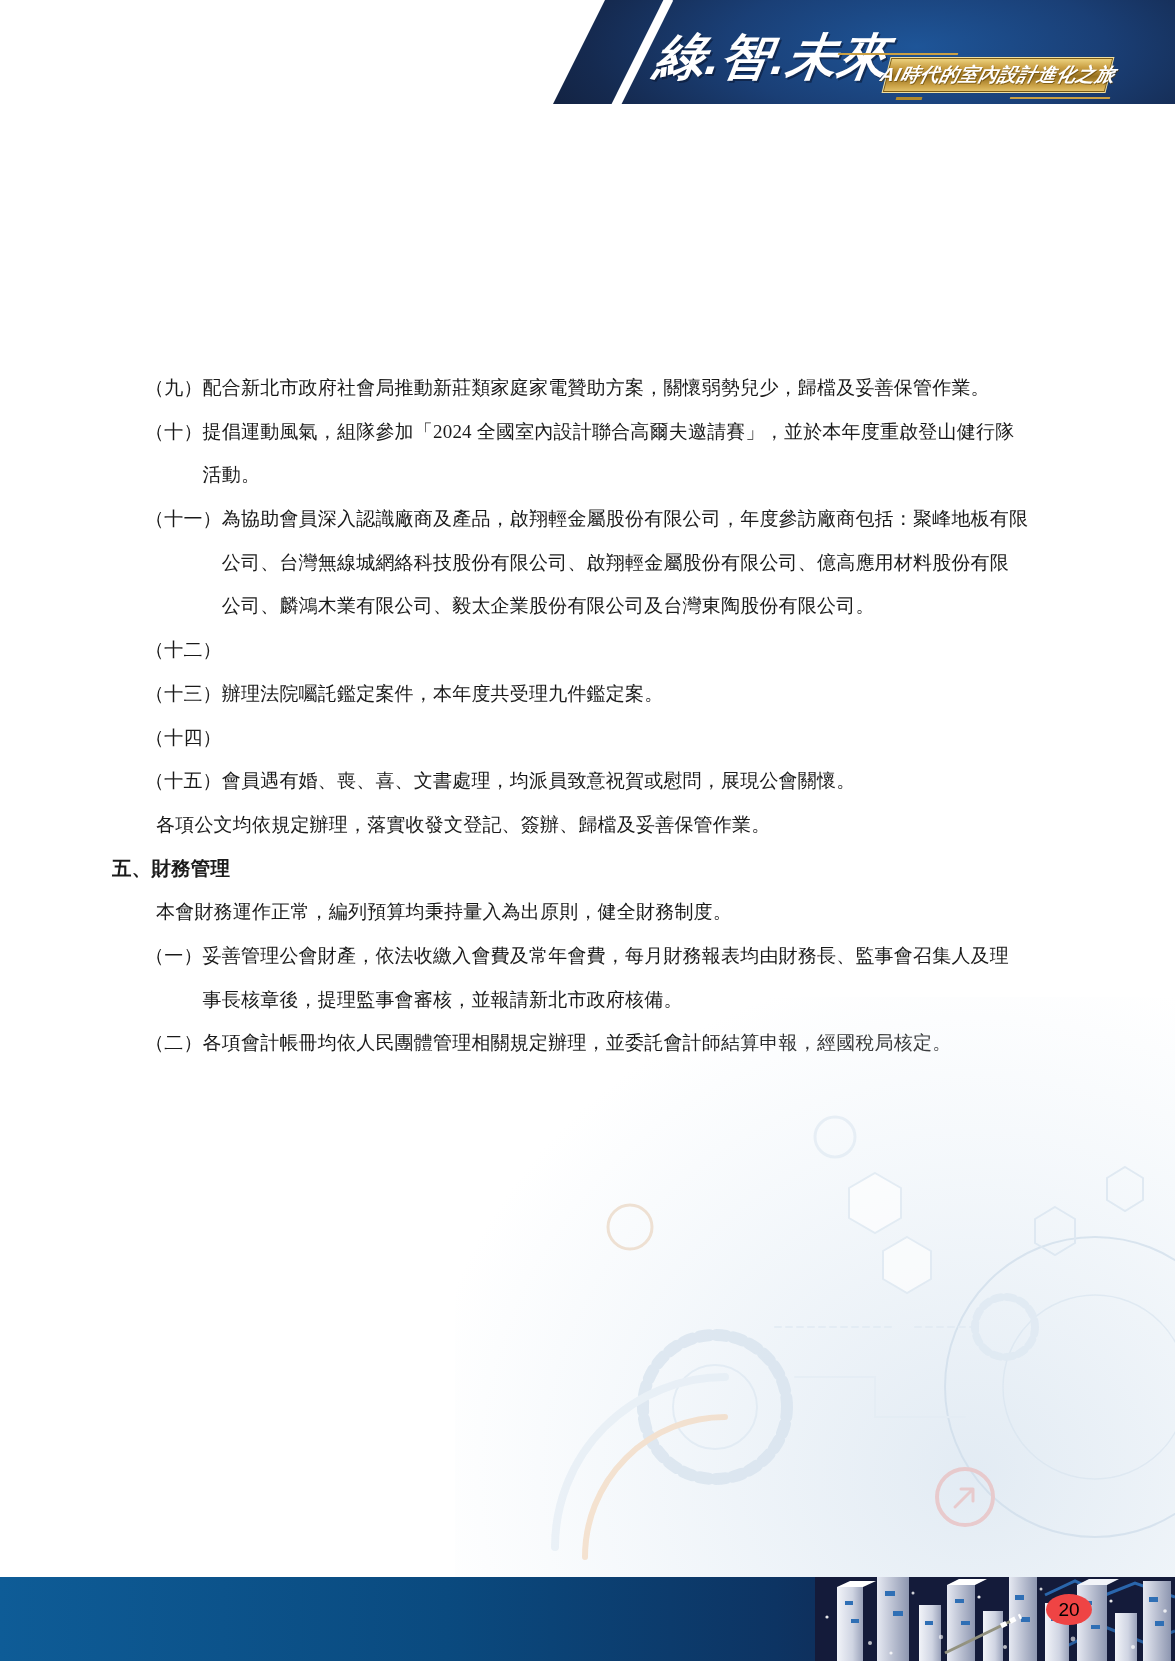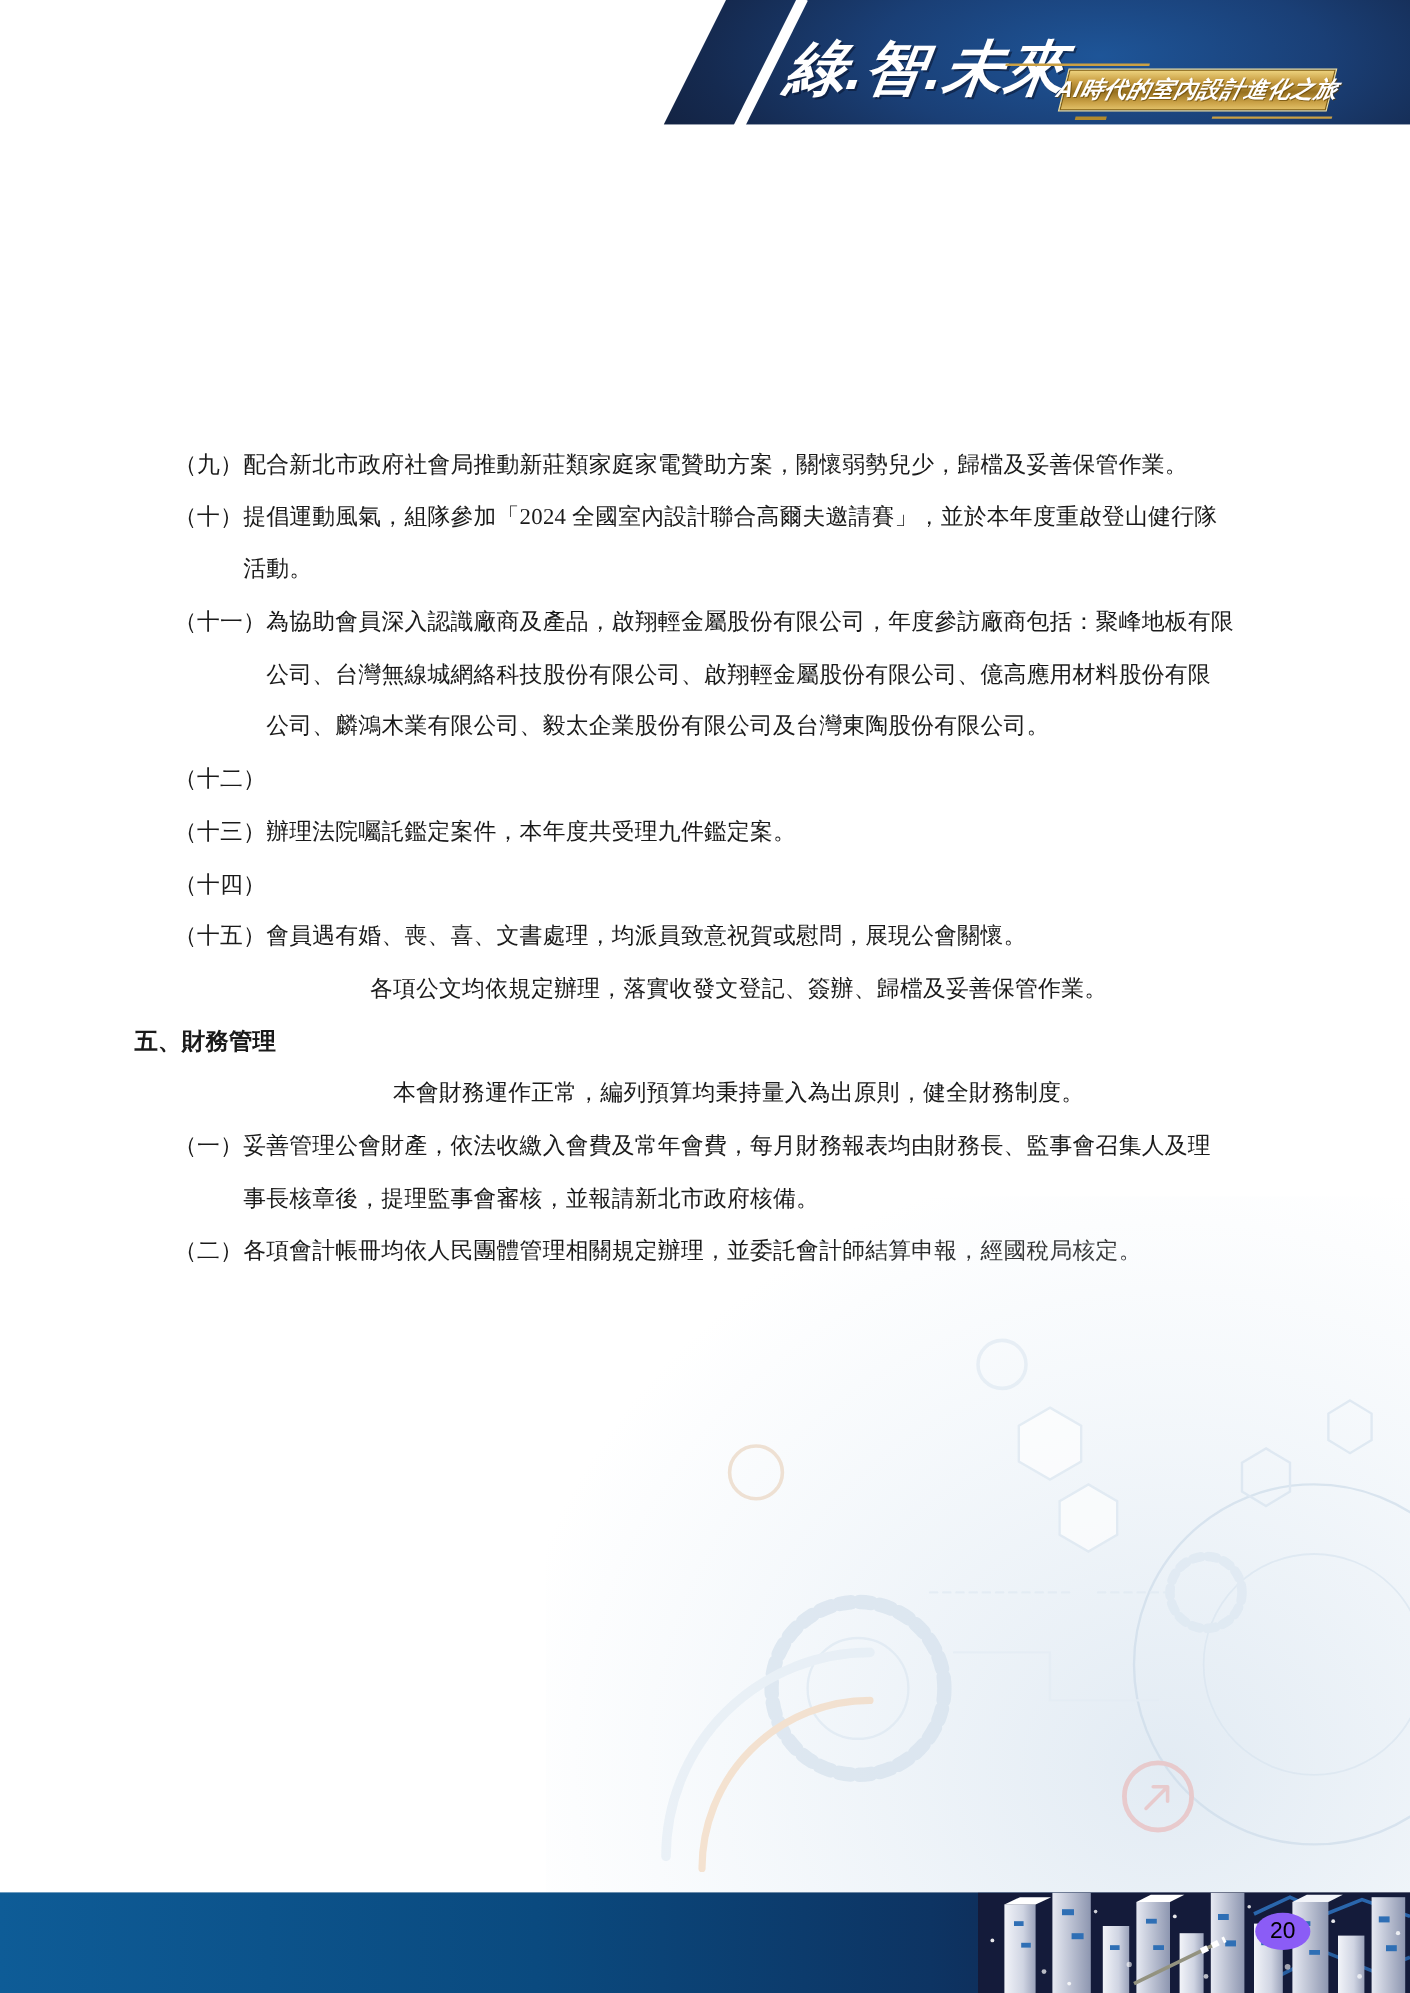--- a/index.html
+++ b/index.html
@@ -56,40 +56,40 @@
     position:absolute; top:366px; left:145px; width:930px;
     font-size:19px; letter-spacing:0.2px;
   }
   .tline { height:43.7px; line-height:43.7px; white-space:nowrap; }
   .item { display:flex; }
   .item .marker { flex:0 0 auto; }
   .heading {
     margin-left:-33px; font-weight:700; font-size:19.5px;
     font-family:"Liberation Sans","DejaVu Sans",sans-serif;
   }
-  .para { margin-left:11px;text-align:center; }
+  .para { margin-left:11px; }
 
   
   .glow {
     position:absolute; right:0; bottom:84px; width:720px; height:580px;
     background:radial-gradient(ellipse at 72% 82%, rgba(203,219,234,0.55) 0%, rgba(226,236,245,0.35) 48%, rgba(255,255,255,0) 76%);
     pointer-events:none;
   }
   .watermark { position:absolute; right:0; bottom:84px; width:640px; height:500px; opacity:0.65; pointer-events:none; }
 
   
   .footer-band {
     position:absolute; left:0; bottom:0; width:1175px; height:84px;
     background:linear-gradient(90deg,#0e5c97 0%,#0a4a7f 38%,#0d3463 66%,#131f44 85%,#141b3a 100%);
     overflow:hidden;
   }
   .footer-art { position:absolute; right:0; bottom:0; width:360px; height:84px; }
   .page-badge {
     position:absolute; left:1046px; top:1594px; width:46px; height:31px;
-    background:#8b5cf6; border-radius:50%;
+    background:#ef4444; border-radius:50%;
     display:flex; align-items:center; justify-content:center;
     z-index:5;
   }
   .page-badge span {
     font-family:"Liberation Sans","DejaVu Sans",sans-serif;
     font-size:19px; color:#000000; font-weight:400;
   }
 </style>
 </head>
 <body>

